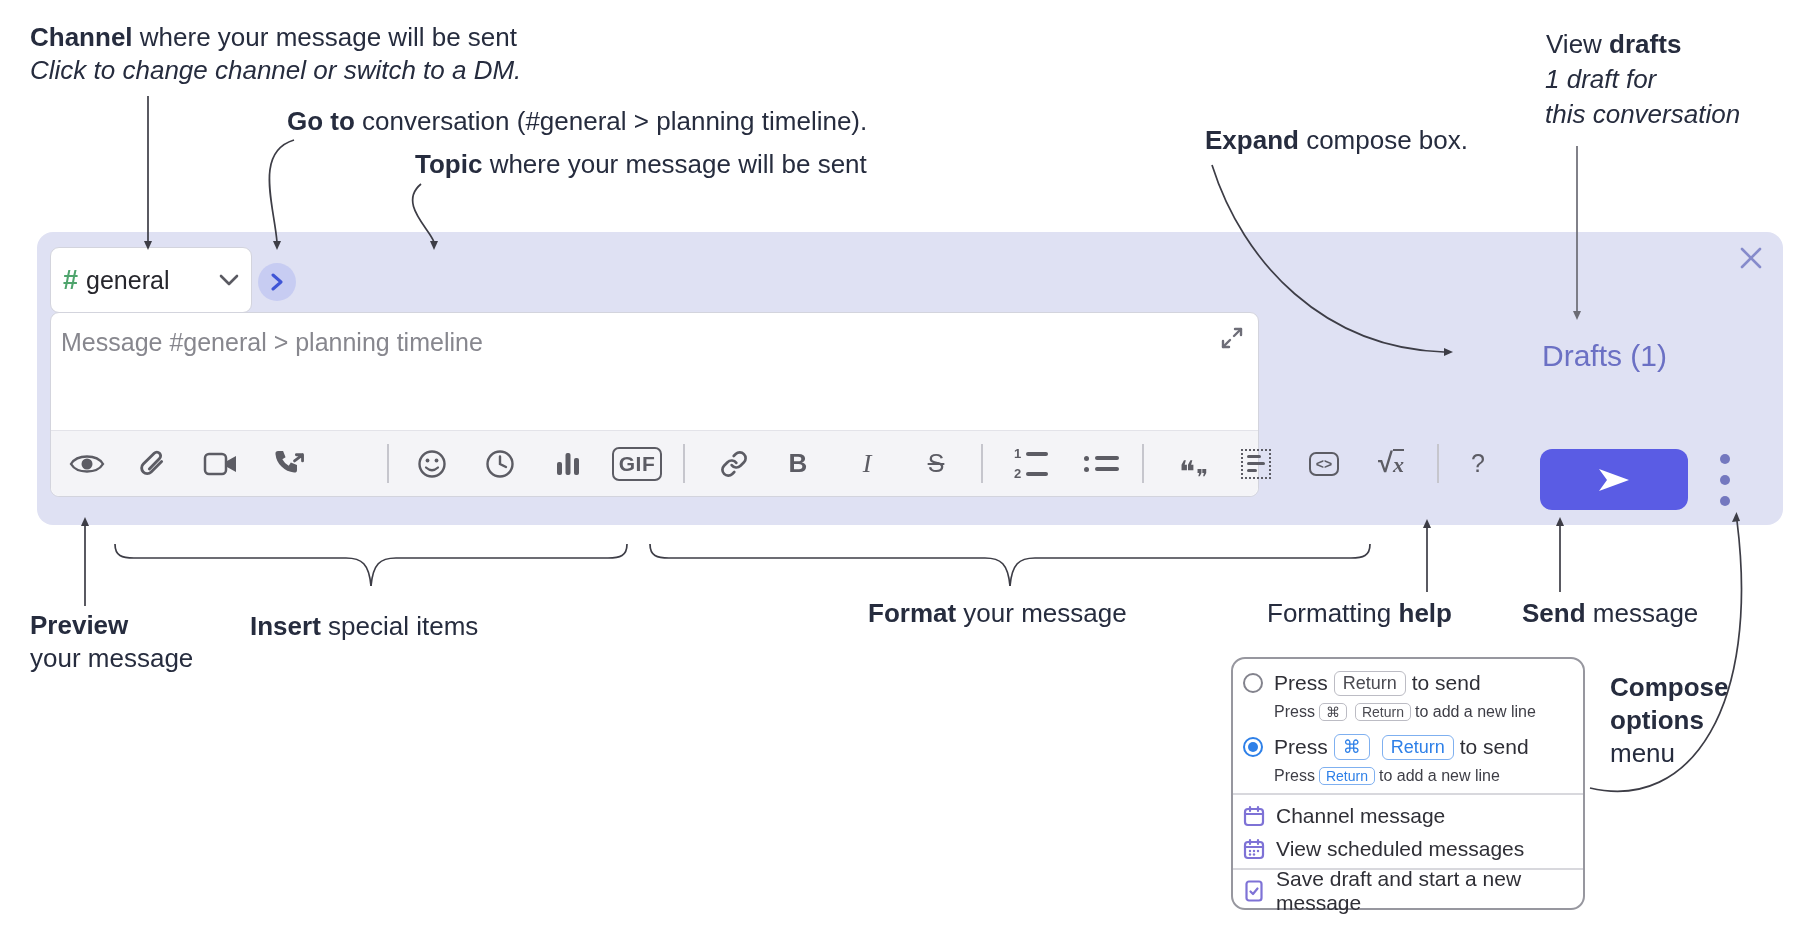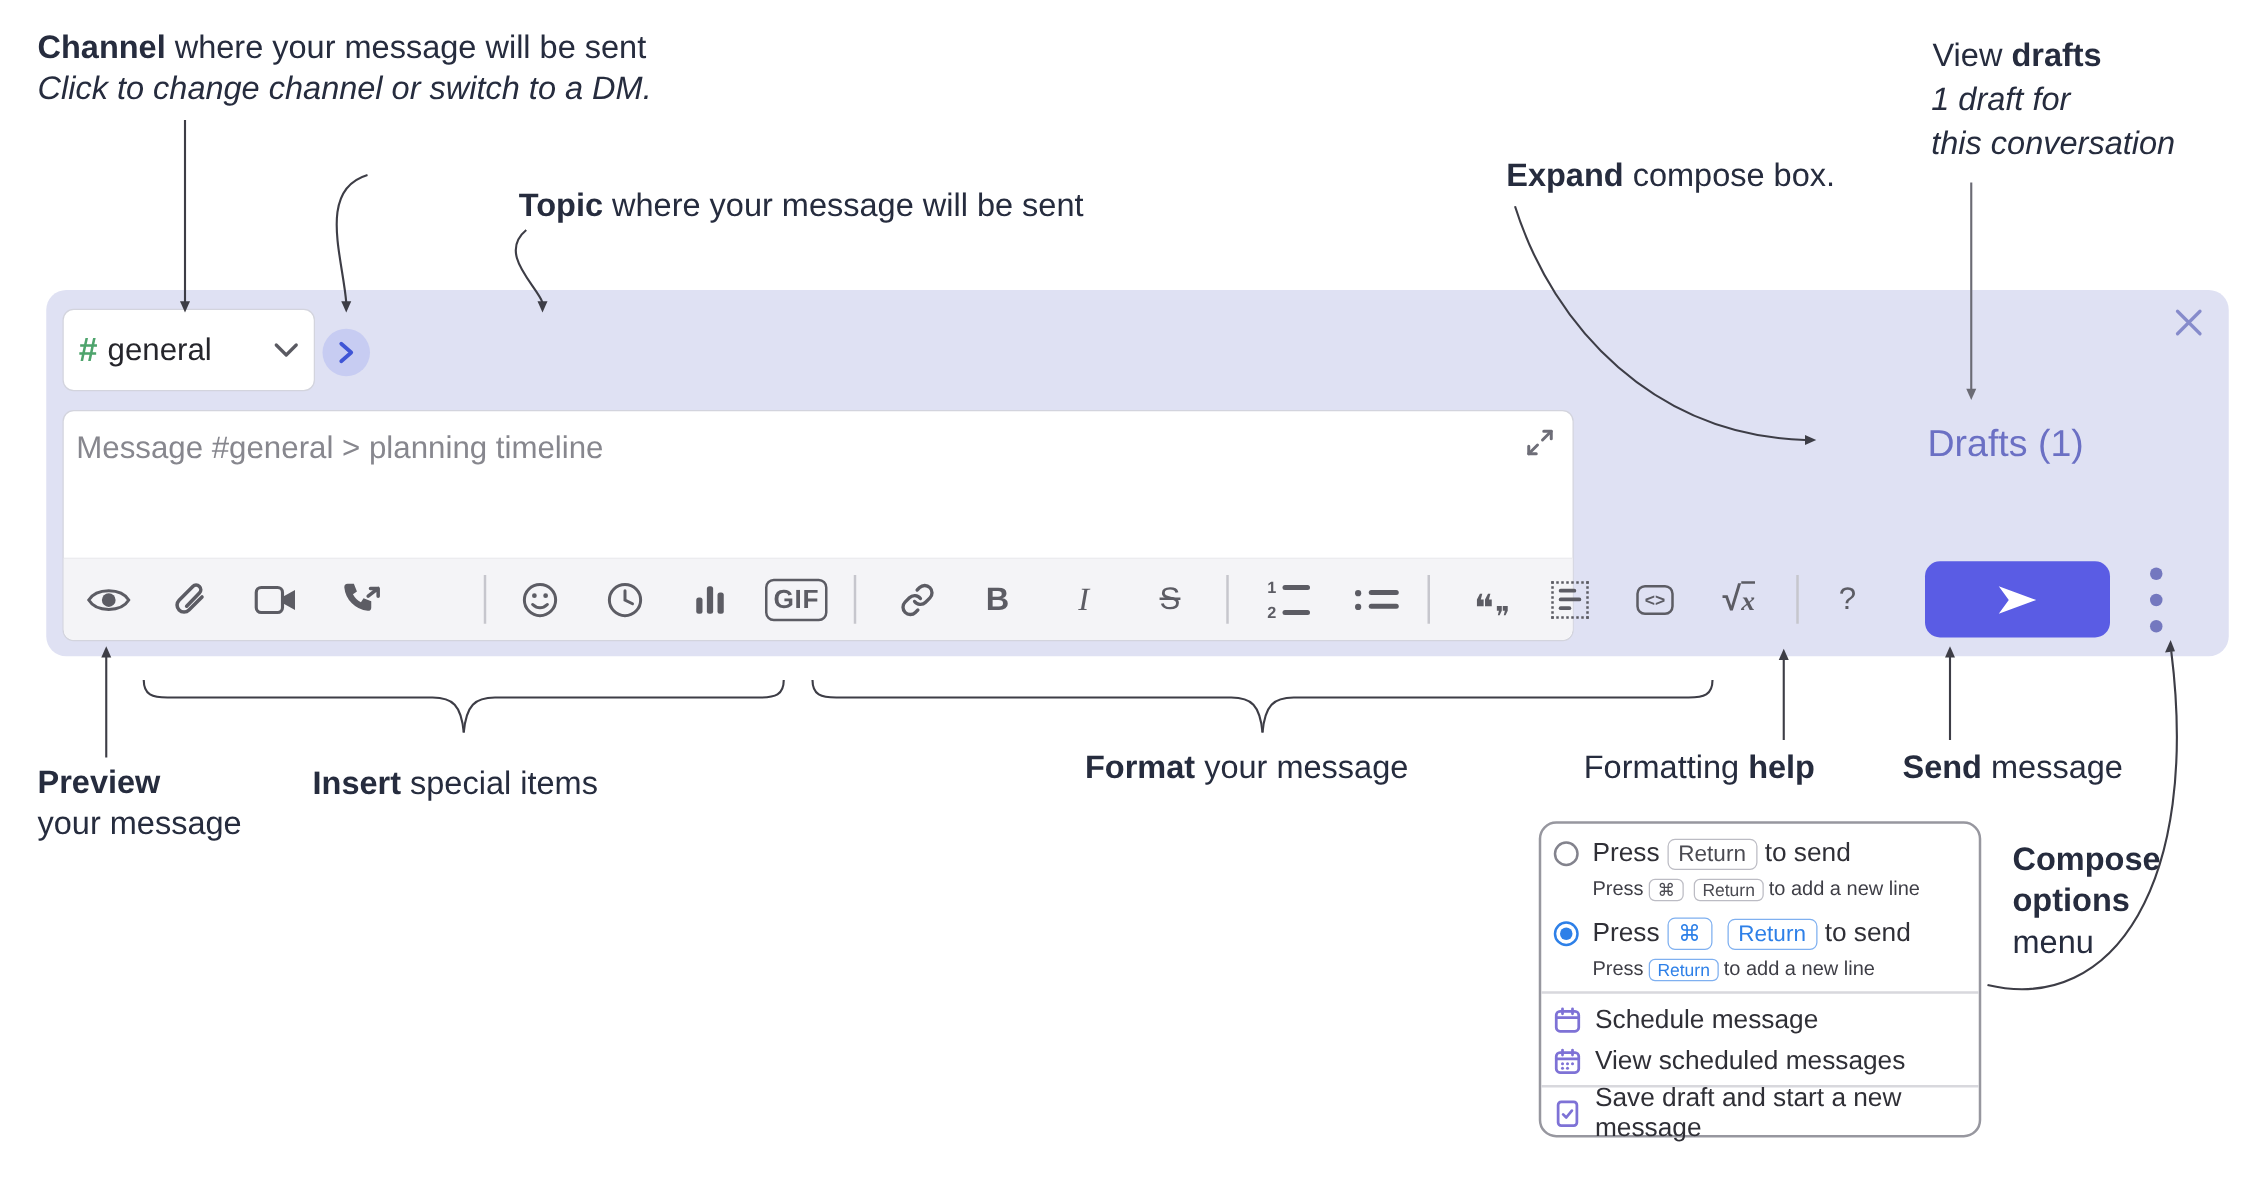--- a/index.html
+++ b/index.html
@@ -42,20 +42,21 @@
   svg{display:block;}
 </style>
 </head>
 <body>
 
 <div id="page">
 
   <div class="abs ann" style="left:30px;top:22px;"><b>Channel</b><span> where your message will be sent</span></div>
   <div class="abs ann it" style="left:30px;top:55px;">Click to change channel or switch to a DM.</div>
 
+  <div class="abs ann" style="left:287px;top:106px;"><b>Go to</b><span> conversation (#general &gt; planning timeline).</span></div>
 
   <div class="abs ann" style="left:415px;top:149px;"><b>Topic</b><span> where your message will be sent</span></div>
 
   <div class="abs ann" style="left:1205px;top:125px;"><b>Expand</b><span> compose box.</span></div>
 
   <div class="abs ann" style="left:1546px;top:29px;"><span>View </span><b>drafts</b></div>
   <div class="abs ann it" style="left:1545px;top:64px;">1 draft for</div>
   <div class="abs ann it" style="left:1545px;top:99px;">this conversation</div>
 
   <div class="abs lavender" style="left:37px;top:232px;width:1746px;height:293px;"></div>
@@ -72,21 +73,21 @@
     </svg>
   </div>
 
   <div class="abs" style="left:258px;top:263px;width:38px;height:38px;border-radius:50%;background:#c7ccf2;display:flex;align-items:center;justify-content:center;cursor:pointer;">
     <svg width="14" height="18" viewBox="0 0 14 18">
       <path d="M3 2 L11 9 L3 16" stroke="#3f55d6" stroke-width="3" fill="none" stroke-linecap="round" stroke-linejoin="round"></path>
     </svg>
   </div>
 
 
-  <div class="abs whitebox" style="left:50px;top:328px;width:1209px;height:185px;">
+  <div class="abs whitebox" style="left:50px;top:312px;width:1209px;height:185px;">
     <div class="abs ctext placeholder" style="left:10px;top:15px;">Message #general &gt; planning timeline</div>
 
     <svg class="abs" style="right:12px;top:11px;" width="28" height="28" viewBox="0 0 28 28">
       <g stroke="#6e6e78" stroke-width="2.4" fill="none" stroke-linecap="round" stroke-linejoin="round">
         <path d="M17 5 h6 v6"></path>
           <path d="M23 5 L16 12"></path>
         <path d="M11 23 h-6 v-6"></path>
           <path d="M5 23 L12 16"></path>
       </g>
     </svg>
@@ -290,21 +291,21 @@
       <span>to add a new line</span>
     </div>
 
     <div class="mdiv" style="top:134px;"></div>
 
     <div class="mrow" style="top:142px;height:30px;">
       <svg class="micon" width="24" height="24" viewBox="0 0 24 24">
           <rect x="3" y="5" width="18" height="16" rx="3" stroke="#7e72d6" stroke-width="2.2" fill="none"></rect>
           <path d="M8 3 v4 M16 3 v4 M3 10 h18" stroke="#7e72d6" stroke-width="2.2" stroke-linecap="round"></path>
         </svg>
-      <span>Schedule message</span>
+      <span>Channel message</span>
     </div>
 
     <div class="mrow" style="top:175px;height:30px;">
       <svg class="micon" width="24" height="24" viewBox="0 0 24 24">
           <rect x="3" y="5" width="18" height="16" rx="3" stroke="#7e72d6" stroke-width="2.2" fill="none"></rect>
           <path d="M8 3 v4 M16 3 v4 M3 10 h18" stroke="#7e72d6" stroke-width="2.2" stroke-linecap="round"></path>
           <circle cx="8" cy="14" r="1.2" fill="#7e72d6"></circle>
           <circle cx="12" cy="14" r="1.2" fill="#7e72d6"></circle>
           <circle cx="16" cy="14" r="1.2" fill="#7e72d6"></circle>
           <circle cx="8" cy="17.5" r="1.2" fill="#7e72d6"></circle>

